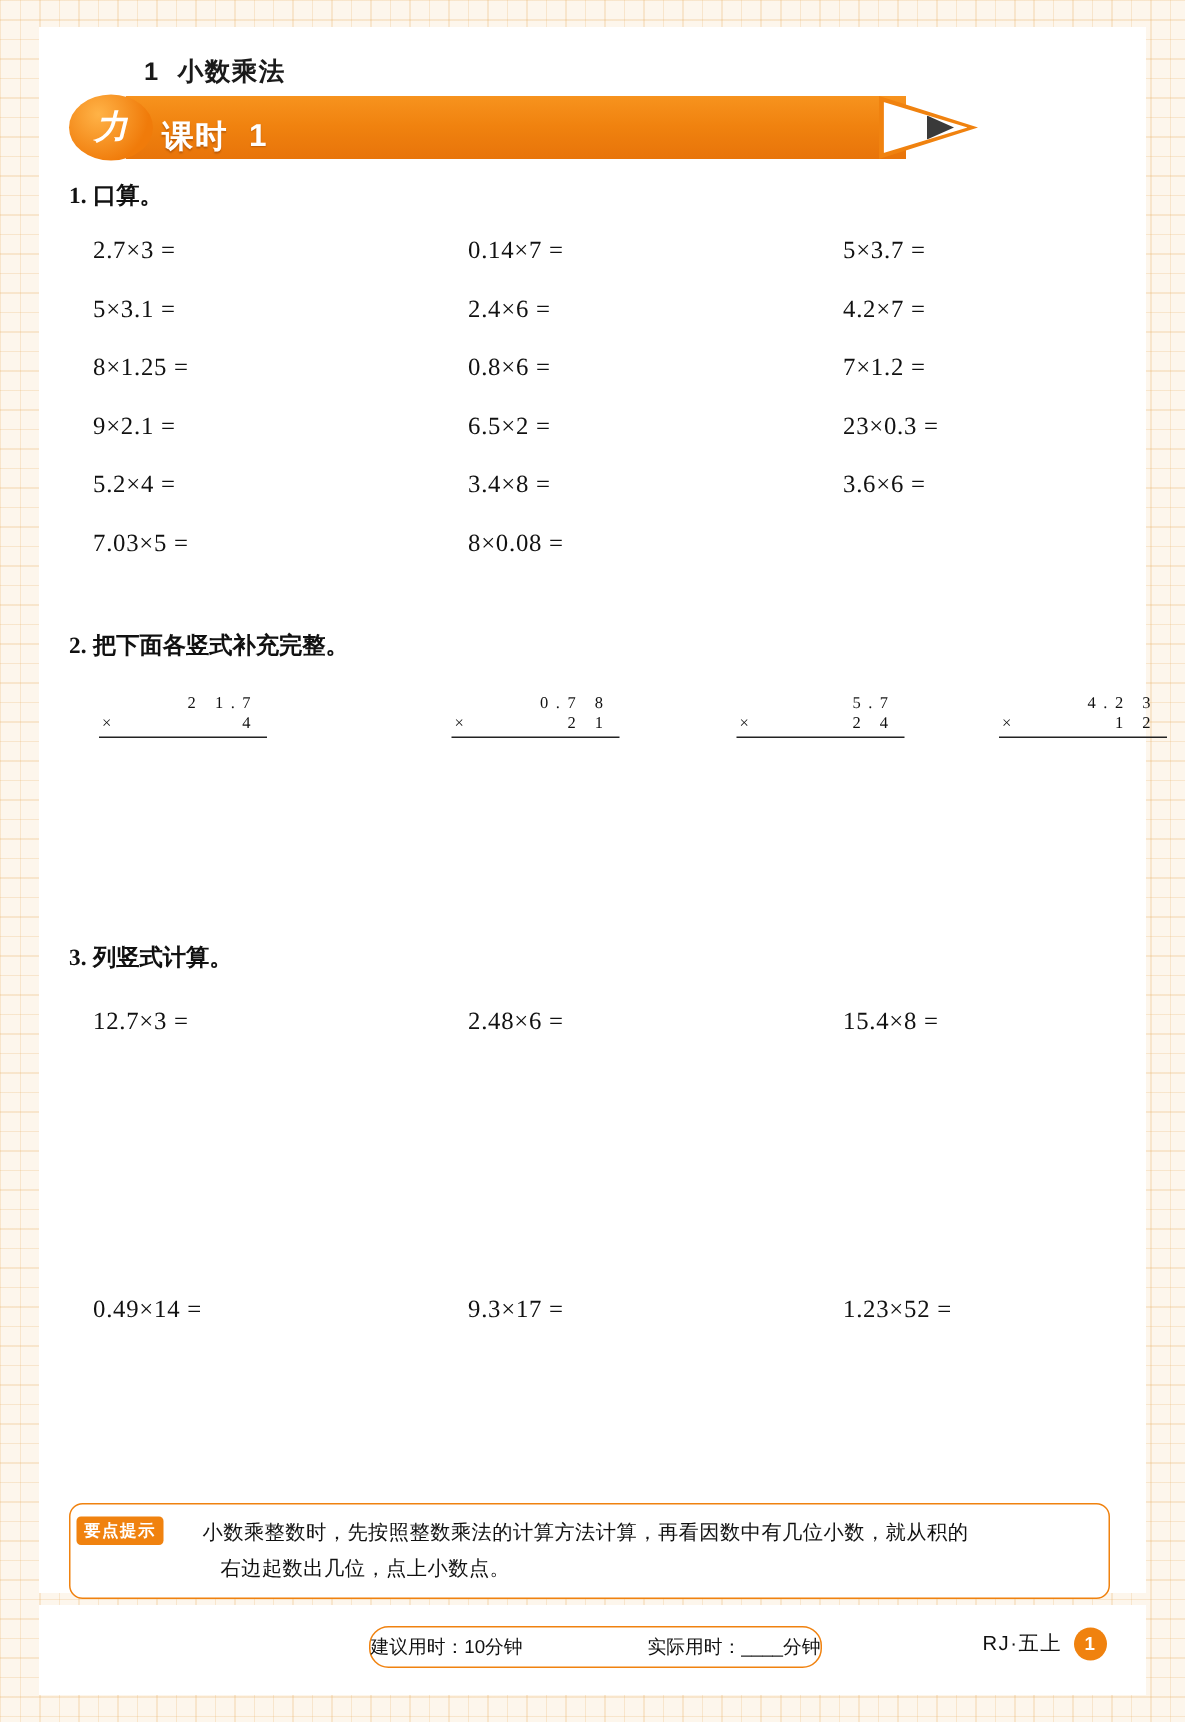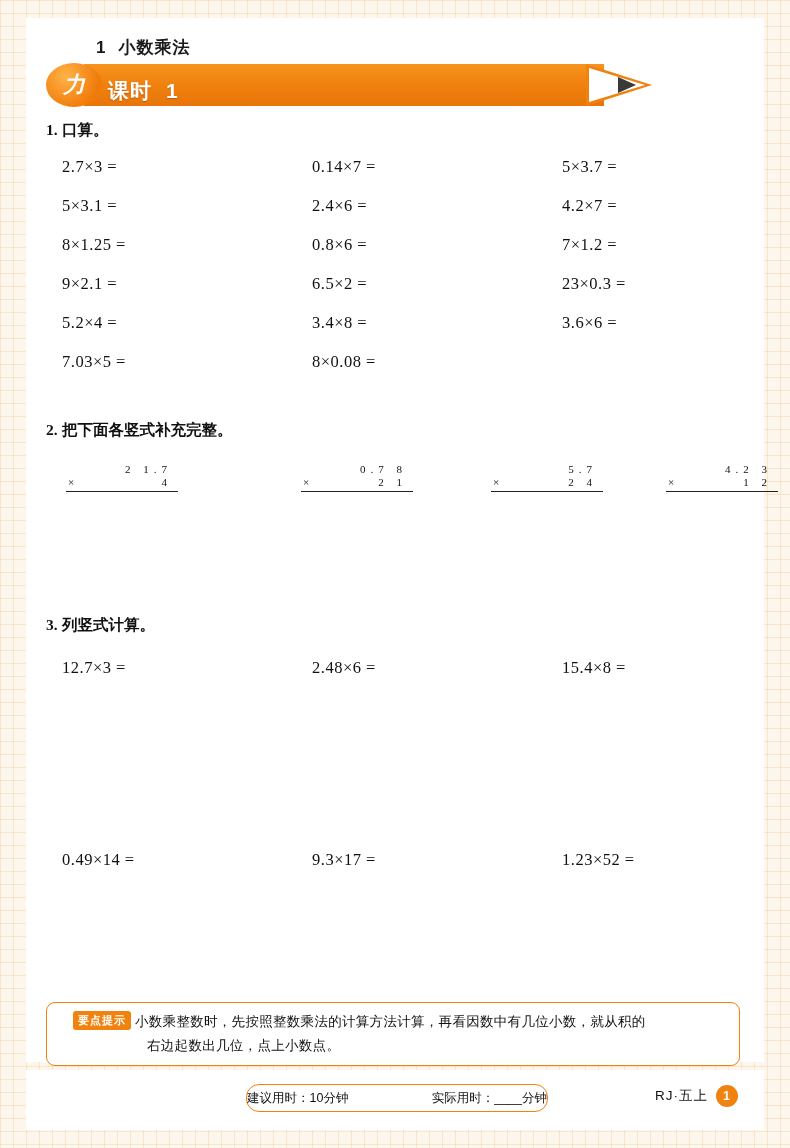--- a/index.html
+++ b/index.html
@@ -190,21 +190,21 @@
     display: flex;
     justify-content: space-between;
     align-items: flex-end;
     border-bottom: 1.4px solid #222;
     padding: 1px 6px 3px 2px;
     letter-spacing: 5px;
   }
   .vcalc .line2 .op { letter-spacing: 0; }
 
   
-  .sec3 { position: absolute; left: 0; top: 495px; width: 700px; }
+  .sec3 { position: absolute; left: 0; top: 508px; width: 700px; }
   .grid3b {
     display: grid;
     grid-template-columns: 250px 250px 200px;
     row-gap: 172px;
     margin-top: 22px;
     padding-left: 16px;
   }
 
   
   .tipbox {
@@ -212,21 +212,21 @@
     left: 46px;
     top: 1002px;
     width: 692px;
     height: 62px;
     border: 1.6px solid #f0820f;
     border-radius: 9px;
     background: #fff;
   }
   .tiplabel {
     position: absolute;
-    left: 26px;
+    left: 4px;
     top: 8px;
     background: #f0820f;
     color: #fff;
     font-family: "Liberation Sans", sans-serif;
     font-size: 11px;
     font-weight: bold;
     padding: 2px 5px;
     border-radius: 3px;
     letter-spacing: 1px;
   }

